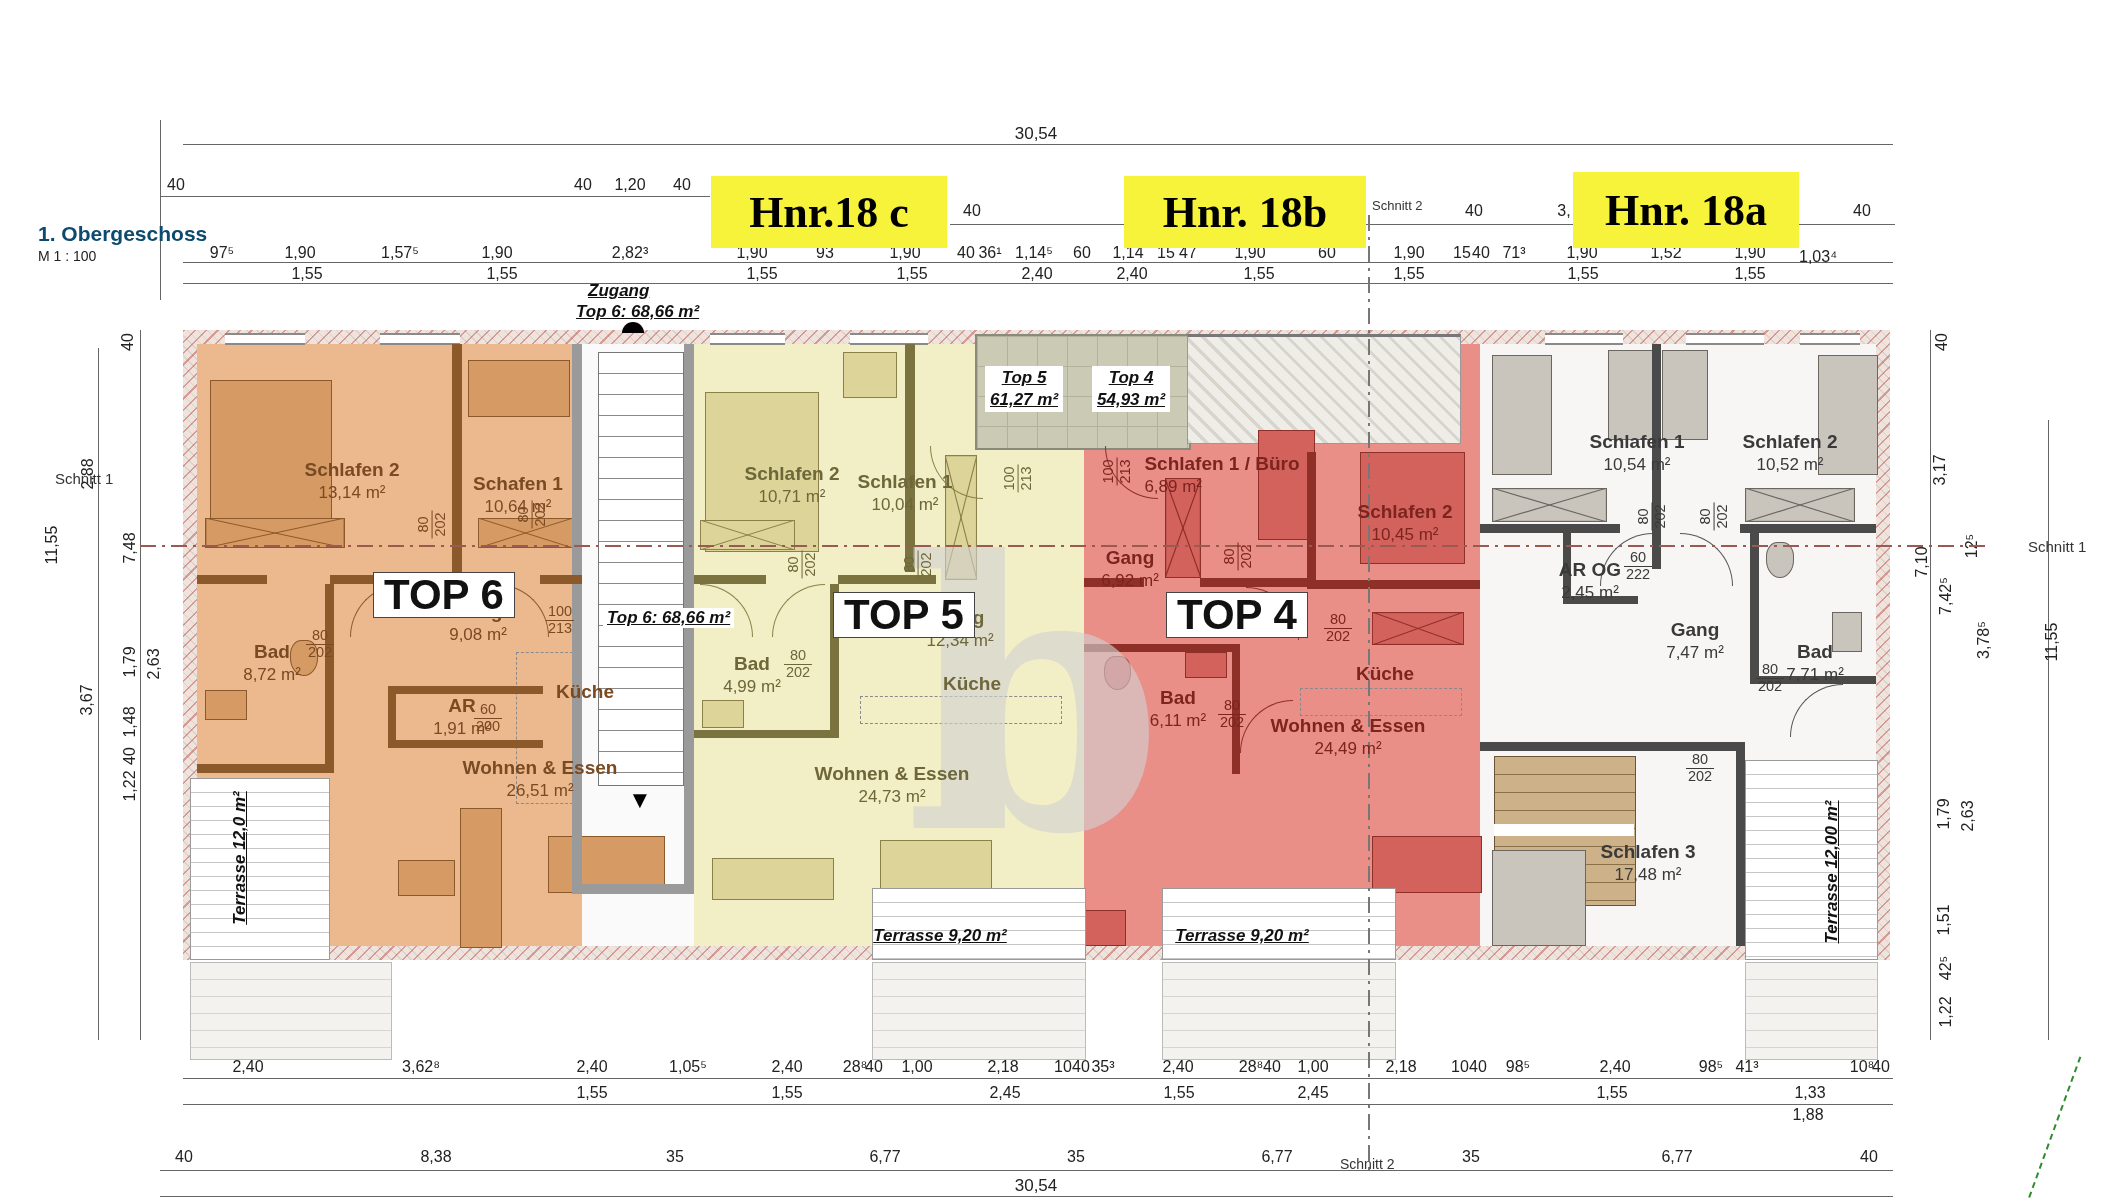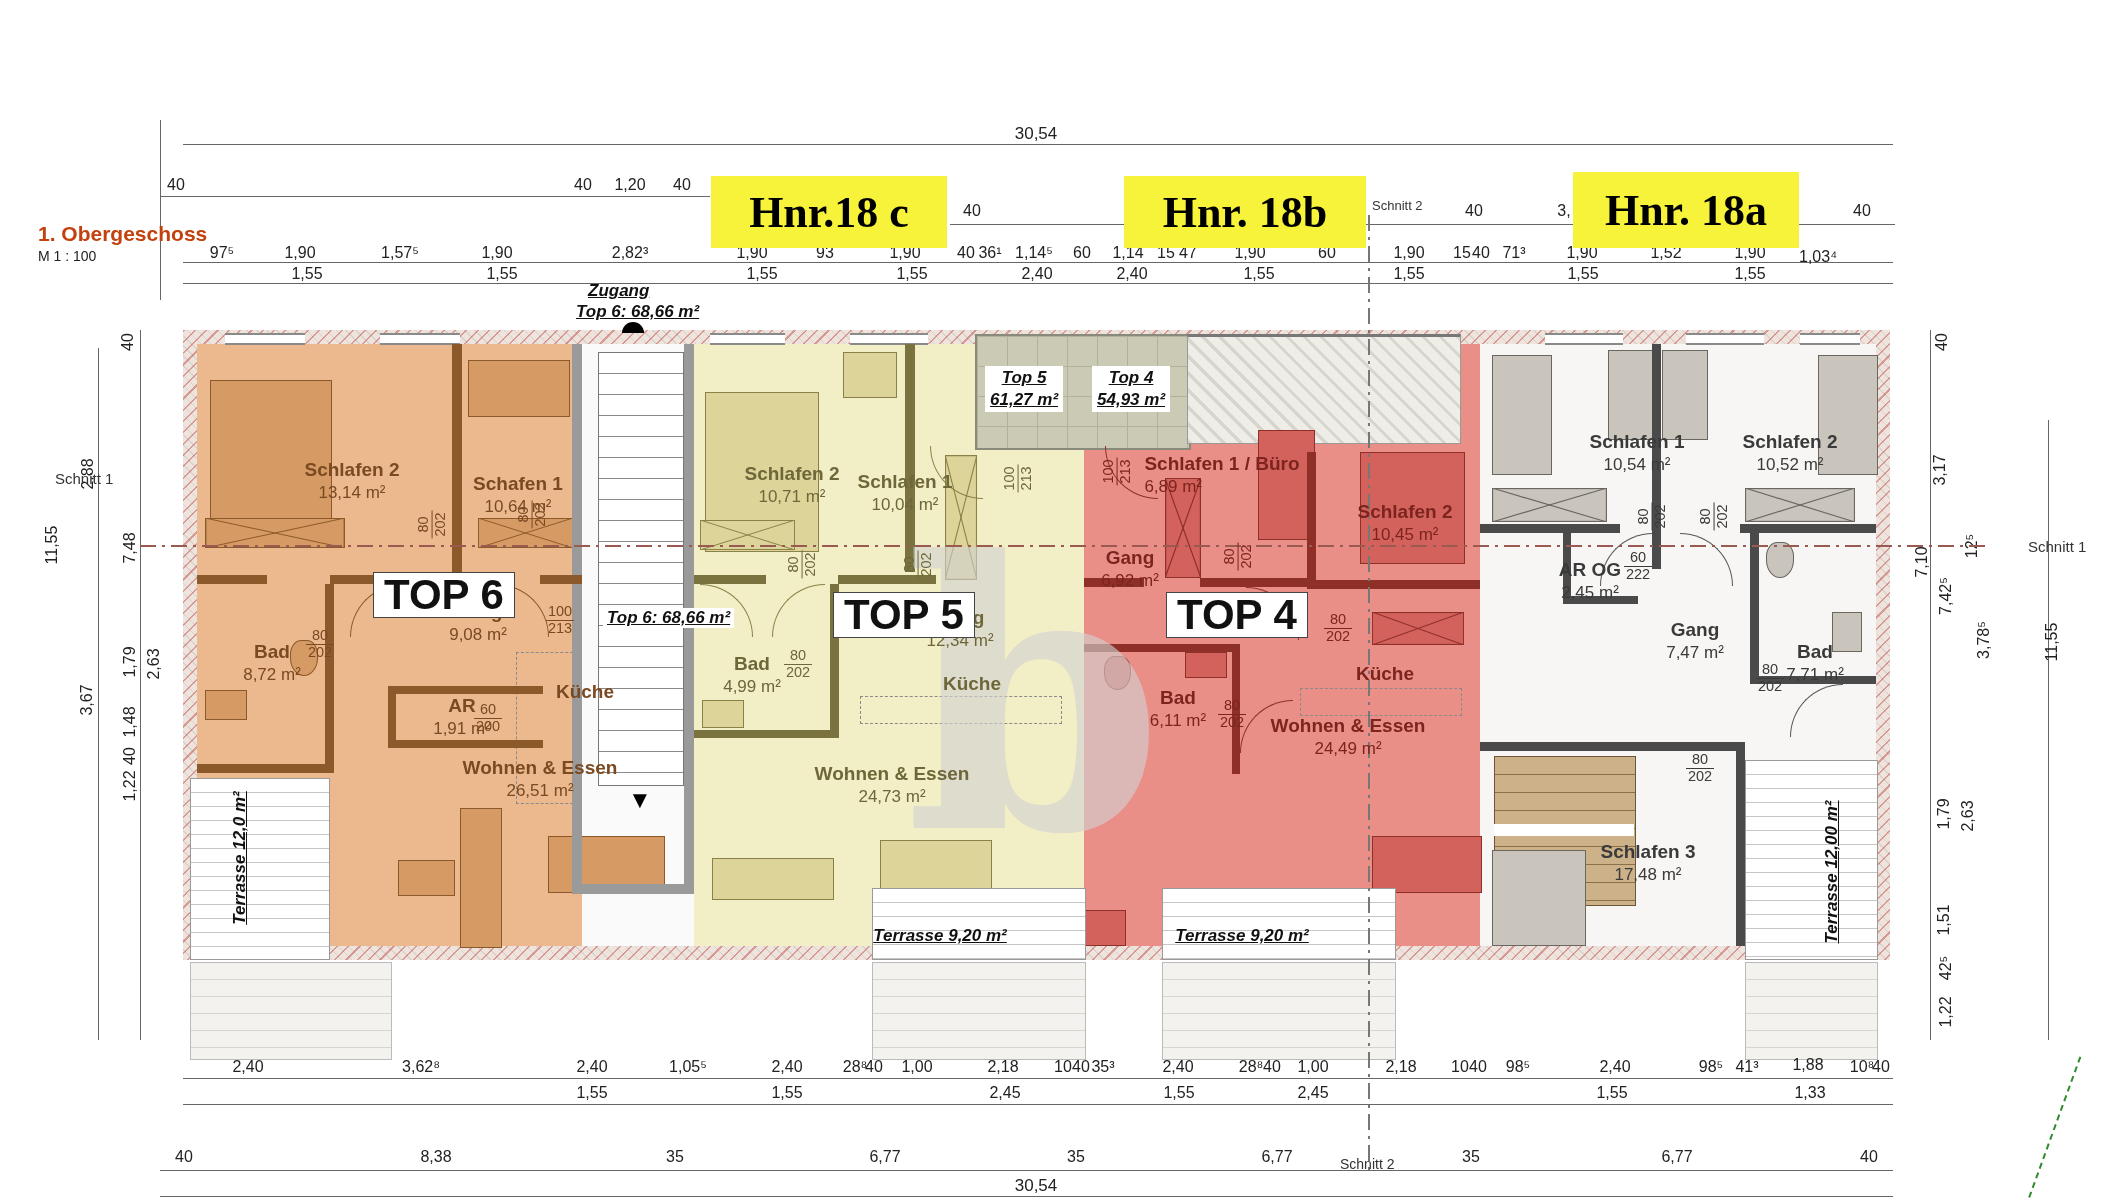--- a/index.html
+++ b/index.html
@@ -59,21 +59,21 @@
   .itlbox{background:#fff;padding:1px 5px;text-align:center;line-height:1.3}
   .rot90{transform:rotate(-90deg);transform-origin:center}
   .dt{position:absolute;font-size:14.5px;text-align:center;line-height:1.1;z-index:6;width:40px}
   .dt span{display:block}
   .dt .up{border-bottom:1px solid currentColor;margin:0 6px}
   .sect{position:absolute;z-index:5;background:repeating-linear-gradient(90deg,#9a5a52 0 16px,transparent 16px 22px,#9a5a52 22px 25px,transparent 25px 31px);height:1.5px}
   .sectv{position:absolute;z-index:5;background:repeating-linear-gradient(180deg,#777 0 16px,transparent 16px 22px,#777 22px 25px,transparent 25px 31px);width:1.5px}
   .wm{position:absolute;font-family:"DejaVu Serif",serif;font-weight:bold;color:#d2d2d2;opacity:.62;
       font-size:370px;line-height:.75;z-index:5}
   .tb{position:absolute;z-index:6}
-  .tb .t1{font-weight:bold;font-size:21px;color:#c2410c}
+  .tb .t1{font-weight:bold;font-size:21px;color:#0c4a6e}
   .tb .t2{font-size:14px;color:#222;margin-top:2px}
   .smk{position:absolute;font-size:14px;color:#333;z-index:6;white-space:nowrap}
   .dot{position:absolute;width:22px;height:11px;background:#000;border-radius:11px 11px 0 0;z-index:6}
   .arrow{position:absolute;font-size:24px;color:#000;z-index:6}
   .gline{position:absolute;width:0;height:160px;border-left:2px dashed #2e8b2e;transform:rotate(20deg);z-index:6}
 </style>
 </head>
 <body>
 
 <div id="c">
@@ -559,21 +559,21 @@
   <div class="dim" style="left:1251px;top:1058px">28⁸</div>
   <div class="dim" style="left:1272px;top:1058px">40</div>
   <div class="dim" style="left:1313px;top:1058px">1,00</div>
   <div class="dim" style="left:1401px;top:1058px">2,18</div>
   <div class="dim" style="left:1460px;top:1058px">10</div>
   <div class="dim" style="left:1478px;top:1058px">40</div>
   <div class="dim" style="left:1518px;top:1058px">98⁵</div>
   <div class="dim" style="left:1615px;top:1058px">2,40</div>
   <div class="dim" style="left:1711px;top:1058px">98⁵</div>
   <div class="dim" style="left:1747px;top:1058px">41³</div>
-  <div class="dim" style="left:1808px;top:1056px">1,88</div>
+  <div class="dim" style="left:1808px;top:1106px">1,88</div>
   <div class="dim" style="left:1862px;top:1058px">10⁸</div>
   <div class="dim" style="left:1881px;top:1058px">40</div>
 
   <div class="dim" style="left:592px;top:1084px">1,55</div>
   <div class="dim" style="left:787px;top:1084px">1,55</div>
   <div class="dim" style="left:1005px;top:1084px">2,45</div>
   <div class="dim" style="left:1179px;top:1084px">1,55</div>
   <div class="dim" style="left:1313px;top:1084px">2,45</div>
   <div class="dim" style="left:1612px;top:1084px">1,55</div>
   <div class="dim" style="left:1810px;top:1084px">1,33</div>

